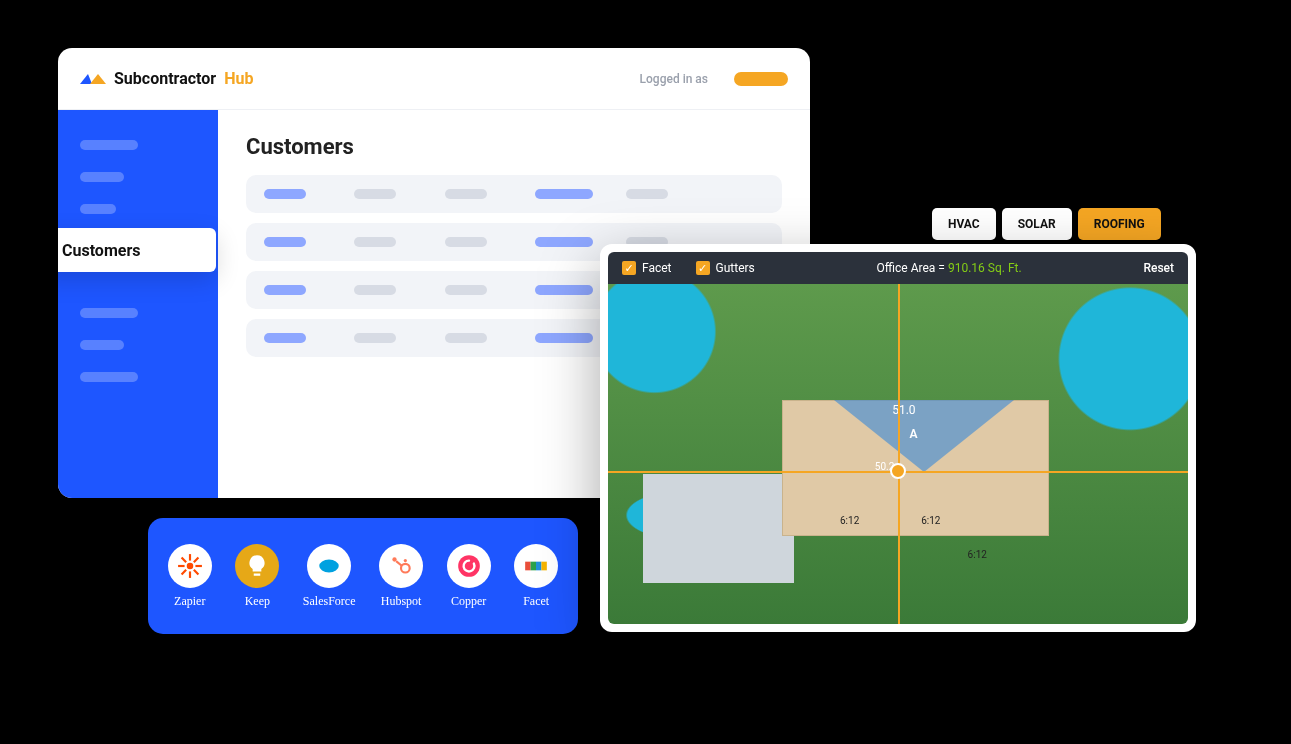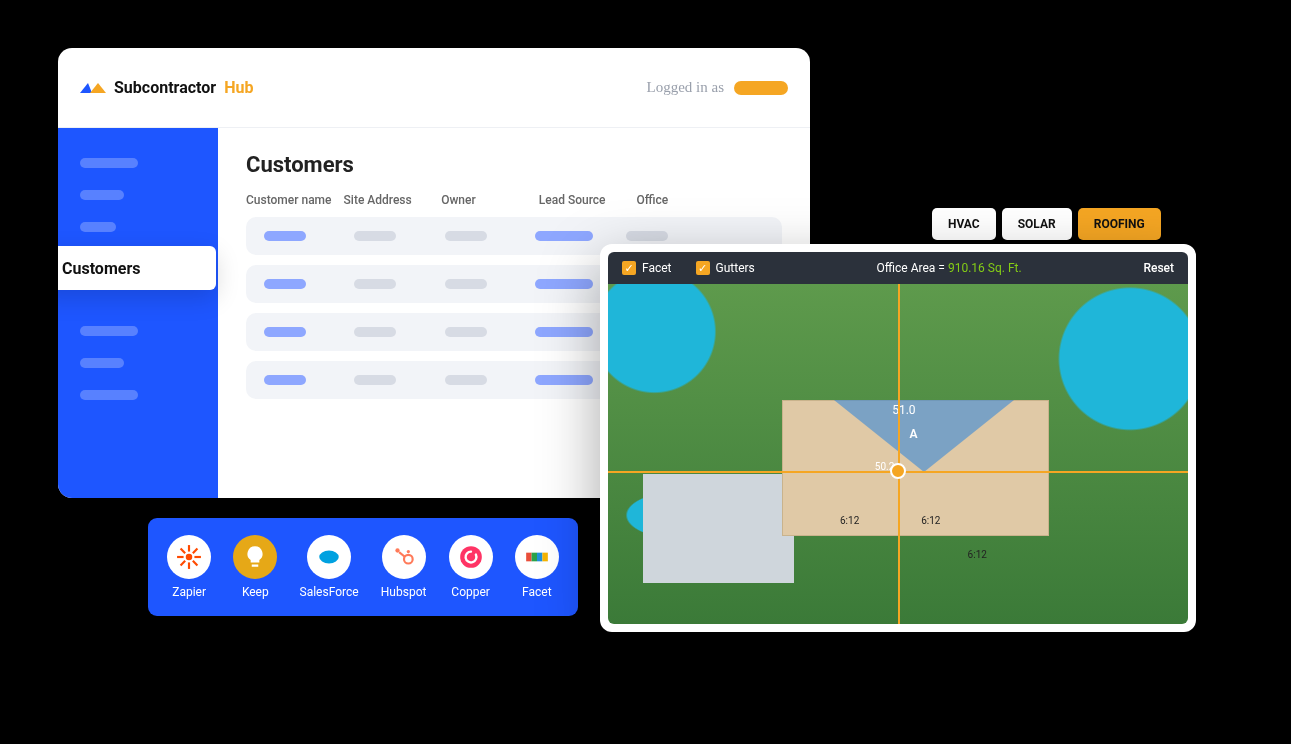--- a/index.html
+++ b/index.html
@@ -18,32 +18,32 @@
     left: 58px;
     top: 48px;
     width: 752px;
     height: 450px;
     background: #fff;
     border-radius: 14px;
     box-shadow: 0 20px 60px rgba(0,0,0,.35);
     overflow: hidden;
   }
   .dash-header {
-    height: 80px;
+    height: 62px;
     display: flex;
     align-items: center;
     justify-content: space-between;
     padding: 0 22px;
     border-bottom: 1px solid #eef0f4;
   }
   .brand { display:flex; align-items:center; gap:8px; font-weight:700; color:#111; }
   .brand-mark { width:26px; height:18px; position:relative; }
   .brand-mark svg { width:26px; height:18px; }
   .brand .hub { color:#f5a623; }
-  .login { display:flex; align-items:center; gap:10px; color:#9aa0ac; font-size:15px; font-weight:500;font-family:Liberation Serif, serif;}
+  .login { display:flex; align-items:center; gap:26px; color:#9aa0ac; font-size:12px; font-weight:500;}
   .login .avatar-pill { width:54px; height:14px; border-radius:8px; background:#f5a623; }
 
   .dash-body { display:flex; height: calc(100% - 62px); }
   .sidebar {
     width: 160px;
     background:#1e56ff;
     padding: 30px 22px 0;
     display:flex; flex-direction:column; gap:22px;
     position:relative;
   }
@@ -78,23 +78,23 @@
   }
   .goto{
     width:36px; height:36px; border-radius:50%; background:#fff;
     border:2px solid #e8ecf3; display:flex; align-items:center; justify-content:center;
     color:#1e56ff; font-size:20px; font-weight:700;
   }
 
   
   .integrations{
     position:absolute; left:148px; top:518px;
-    width:430px; height:98px; background:#1e56ff;
-    border-radius:9px; display:flex; justify-content:space-around;
-    align-items:center; padding:12px 8px;
+    width:430px; height:116px; background:#1e56ff;
+    border-radius:15px; display:flex; justify-content:space-around;
+    align-items:center; padding:12px 8px;font-family:Liberation Serif, serif;
   }
   .integ{ display:flex; flex-direction:column; align-items:center; gap:6px; color:#fff; font-size:12px;}
   .ibadge{ width:44px; height:44px; border-radius:50%; background:#fff; display:flex; align-items:center; justify-content:center;}
   .ibadge svg{width:26px;height:26px;}
 
   
   .mode-tabs{
     position:absolute; left:932px; top:208px;
     display:flex; gap:6px;
   }
@@ -192,28 +192,20 @@
         <span>Customers</span>
       </div>
       <div style="height:50px"></div>
       <div class="s-item w1"></div>
       <div class="s-item w2"></div>
       <div class="s-item w1"></div>
     </div>
 
     <div class="content">
       <div class="page-title">Customers</div>
-      <div class="col-head">
-        <span>Customer name</span>
-        <span>Site Address</span>
-        <span>Owner</span>
-        <span>Lead Source</span>
-        <span>Office</span>
-        <span></span>
-      </div>
 
 
       <div class="row">
         <span class="pill p-blue"></span>
         <span class="pill p-grey"></span>
         <span class="pill p-grey"></span>
         <span class="pill p-lblue"></span>
         <span class="pill p-grey"></span>
         <span></span>
       </div>

